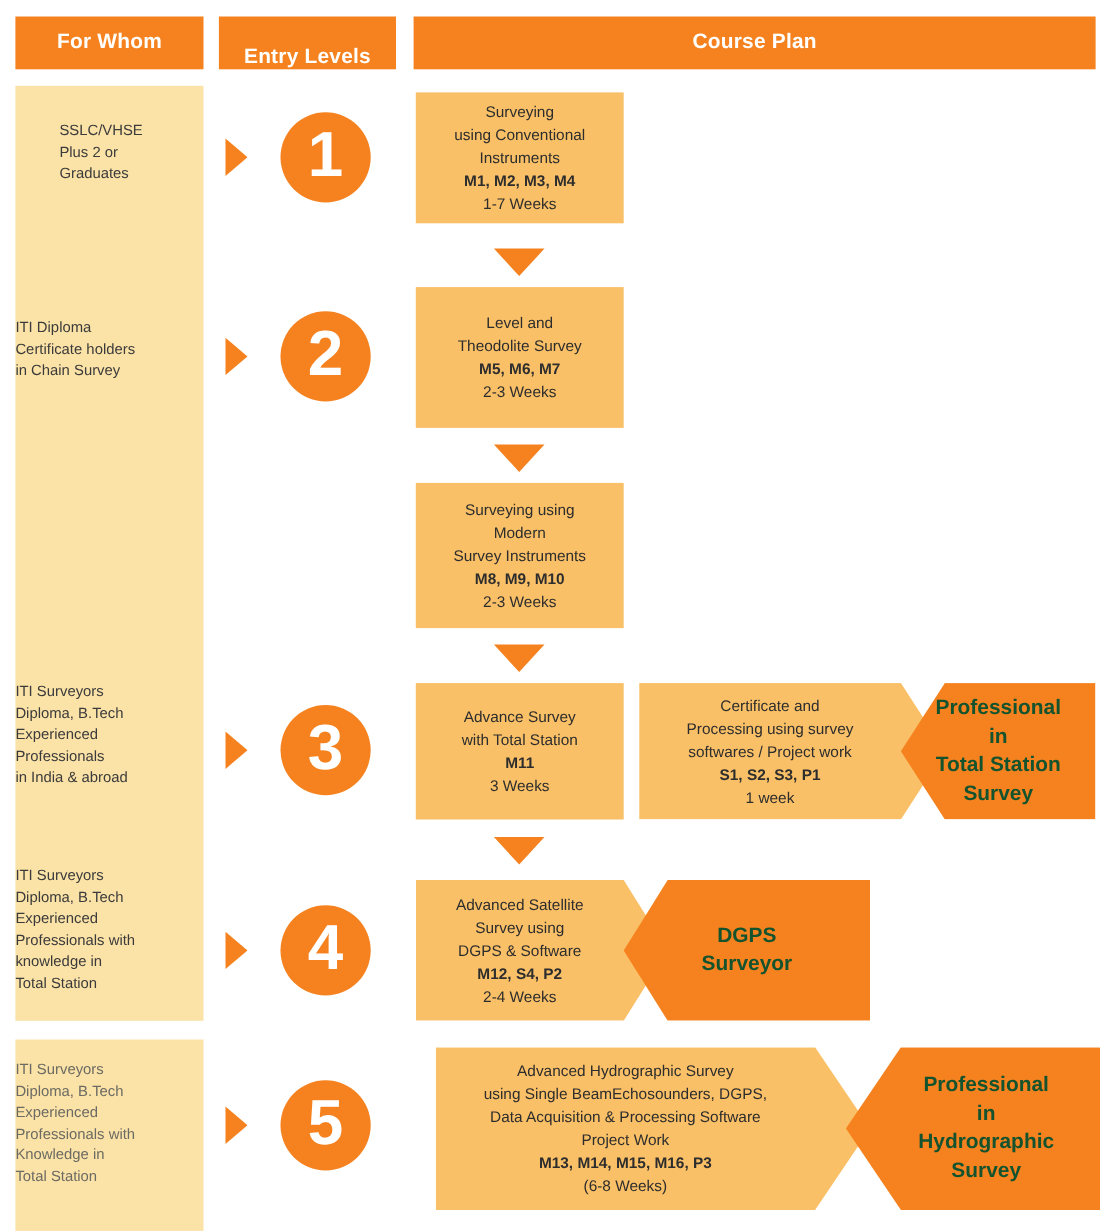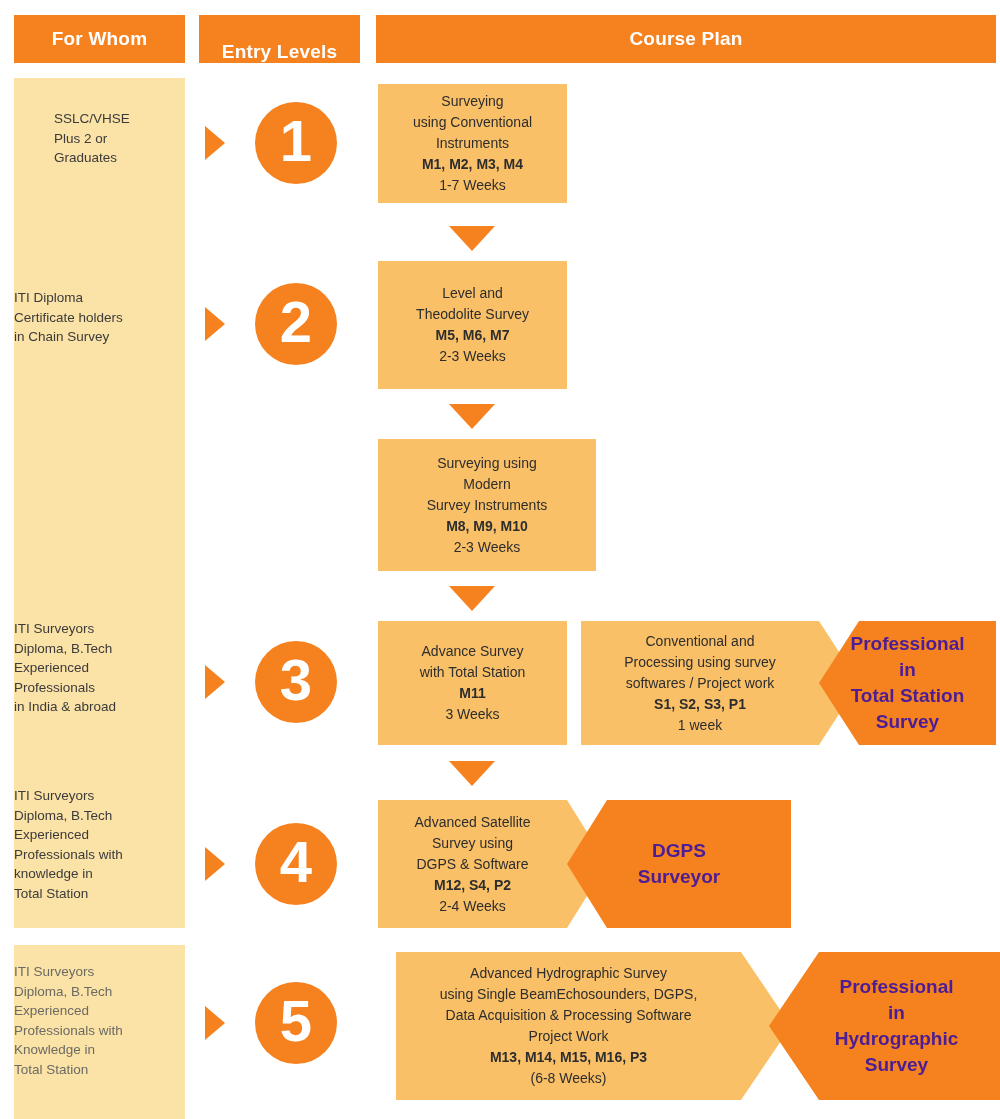--- a/index.html
+++ b/index.html
@@ -127,21 +127,21 @@
     text-align: center;
     font-size: 14px;
     line-height: 21px;
     color: #2d2d2d;
   }
   .outcome-tail {
     position: absolute;
     top: 0; right: 0;
     height: 100%;
     background: #F5821F;
-    color: #4c1d95;
+    color: #14532d;
     font-weight: bold;
     font-size: 19px;
     line-height: 26px;
     display: flex;
     align-items: center;
     justify-content: center;
     text-align: center;
     box-sizing: border-box;
   }
 </style>
@@ -234,21 +234,21 @@
     <div class="t">
         <div>Level and</div>
         <div>Theodolite Survey</div>
       </div>
     <div class="b">M5, M6, M7</div>
     <div class="d">2-3 Weeks</div>
   </div>
 
   <div class="down-arrow" style="left:449px;top:404px;"></div>
 
-  <div class="cbox" id="course-3" style="left:378px;top:439px;width:218px;height:132px;">
+  <div class="cbox" id="course-3" style="left:378px;top:439px;width:189px;height:132px;">
     <div class="t">
         <div>Surveying using</div>
         <div>Modern</div>
         <div>Survey Instruments</div>
       </div>
     <div class="b">M8, M9, M10</div>
     <div class="d">2-3 Weeks</div>
   </div>
 
   <div class="down-arrow" style="left:449px;top:586px;"></div>
@@ -261,21 +261,21 @@
     <div class="b">M11</div>
     <div class="d">3 Weeks</div>
   </div>
 
   <div class="down-arrow" style="left:449px;top:761px;"></div>
 
   <div class="outcome-wrap" id="outcome-total-station" style="left:581px;top:621px;width:415px;height:124px;">
     <div class="outcome-body" style="clip-path: polygon(0 0, 238px 0, 278px 50%, 238px 100%, 0 100%);">
       <div class="txt" style="width:238px;">
         <div class="t">
-            <div>Conventional and</div>
+            <div>Certificate and</div>
             <div>Processing using survey</div>
             <div>softwares / Project work</div>
           </div>
         <div class="b" style="font-weight:bold;">S1, S2, S3, P1</div>
         <div class="d">1 week</div>
       </div>
     </div>
     <div class="outcome-tail" style="width:177px;clip-path: polygon(40px 0, 100% 0, 100% 100%, 40px 100%, 0 50%);">
       <div>
           <div>Professional</div>

